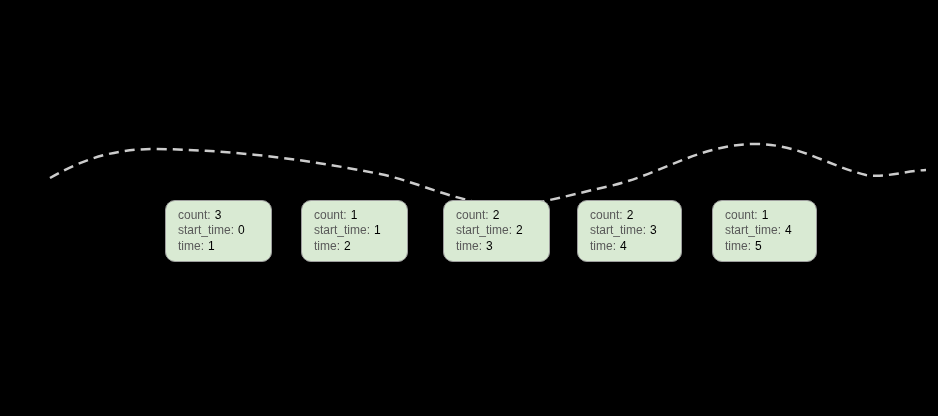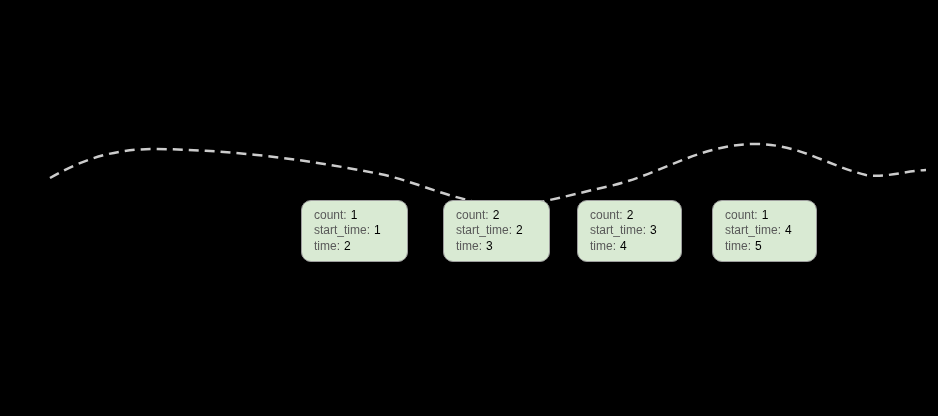--- a/index.html
+++ b/index.html
@@ -60,20 +60,25 @@
     <path d="M 50 178
              C 85 158, 115 149, 155 149
              C 230 150, 300 158, 385 175
              C 425 185, 458 202, 498 205
              C 532 207, 560 197, 610 186
              C 662 174, 700 144, 755 144
              C 800 144, 828 166, 866 175
              C 885 178, 905 171, 926 170" fill="none" stroke-width="2.5" stroke-dasharray="10 6" stroke="#cccccc"></path>
   </svg>
 
+  <div class="window-box b1">
+    <div class="line"><span class="lbl">count:</span><span class="val">3</span></div>
+    <div class="line"><span class="lbl">start_time:</span><span class="val">0</span></div>
+    <div class="line"><span class="lbl">time:</span><span class="val">1</span></div>
+  </div>
 
   <div class="window-box b2">
     <div class="line"><span class="lbl">count:</span><span class="val">1</span></div>
     <div class="line"><span class="lbl">start_time:</span><span class="val">1</span></div>
     <div class="line"><span class="lbl">time:</span><span class="val">2</span></div>
   </div>
 
   <div class="window-box b3">
     <div class="line"><span class="lbl">count:</span><span class="val">2</span></div>
     <div class="line"><span class="lbl">start_time:</span><span class="val">2</span></div>

